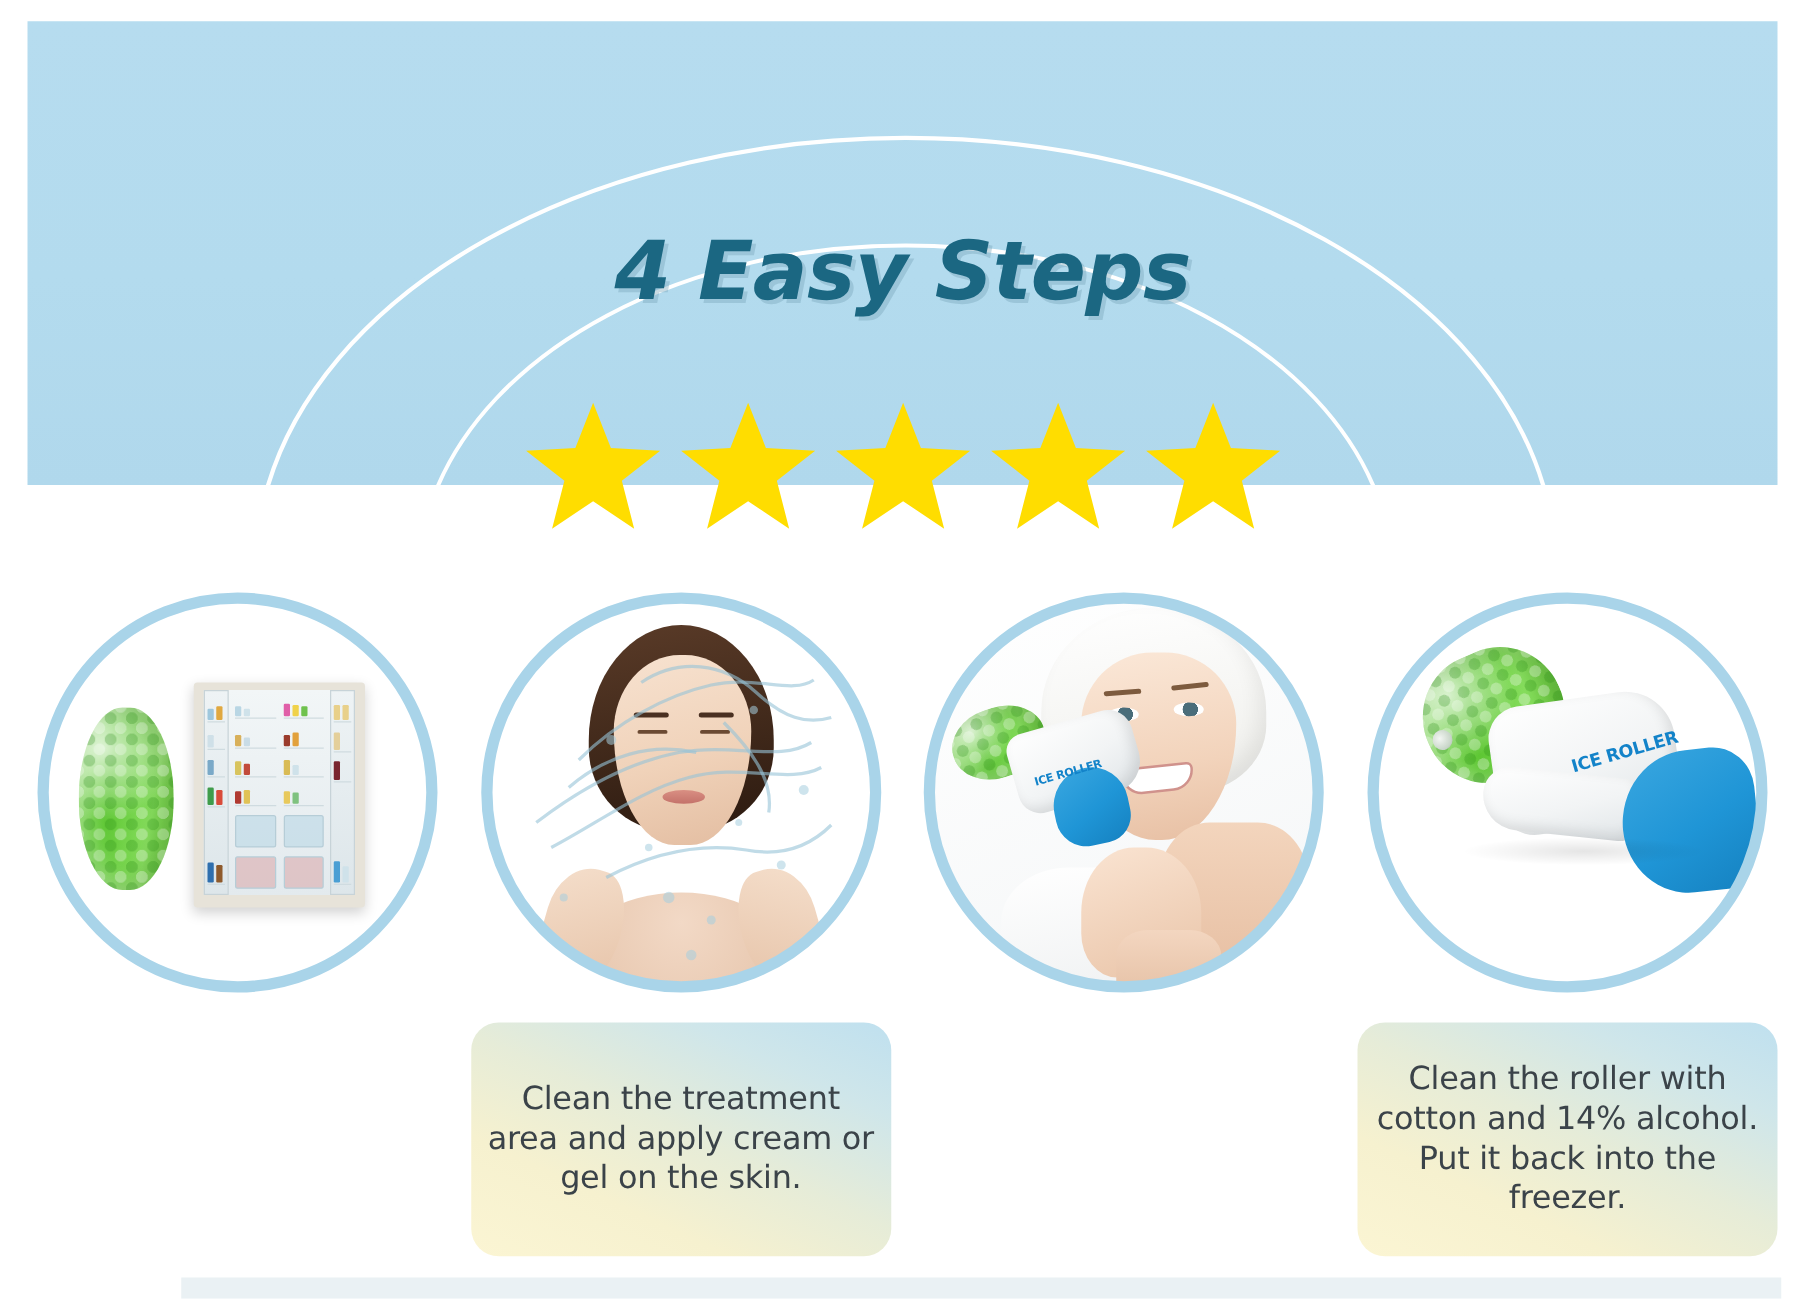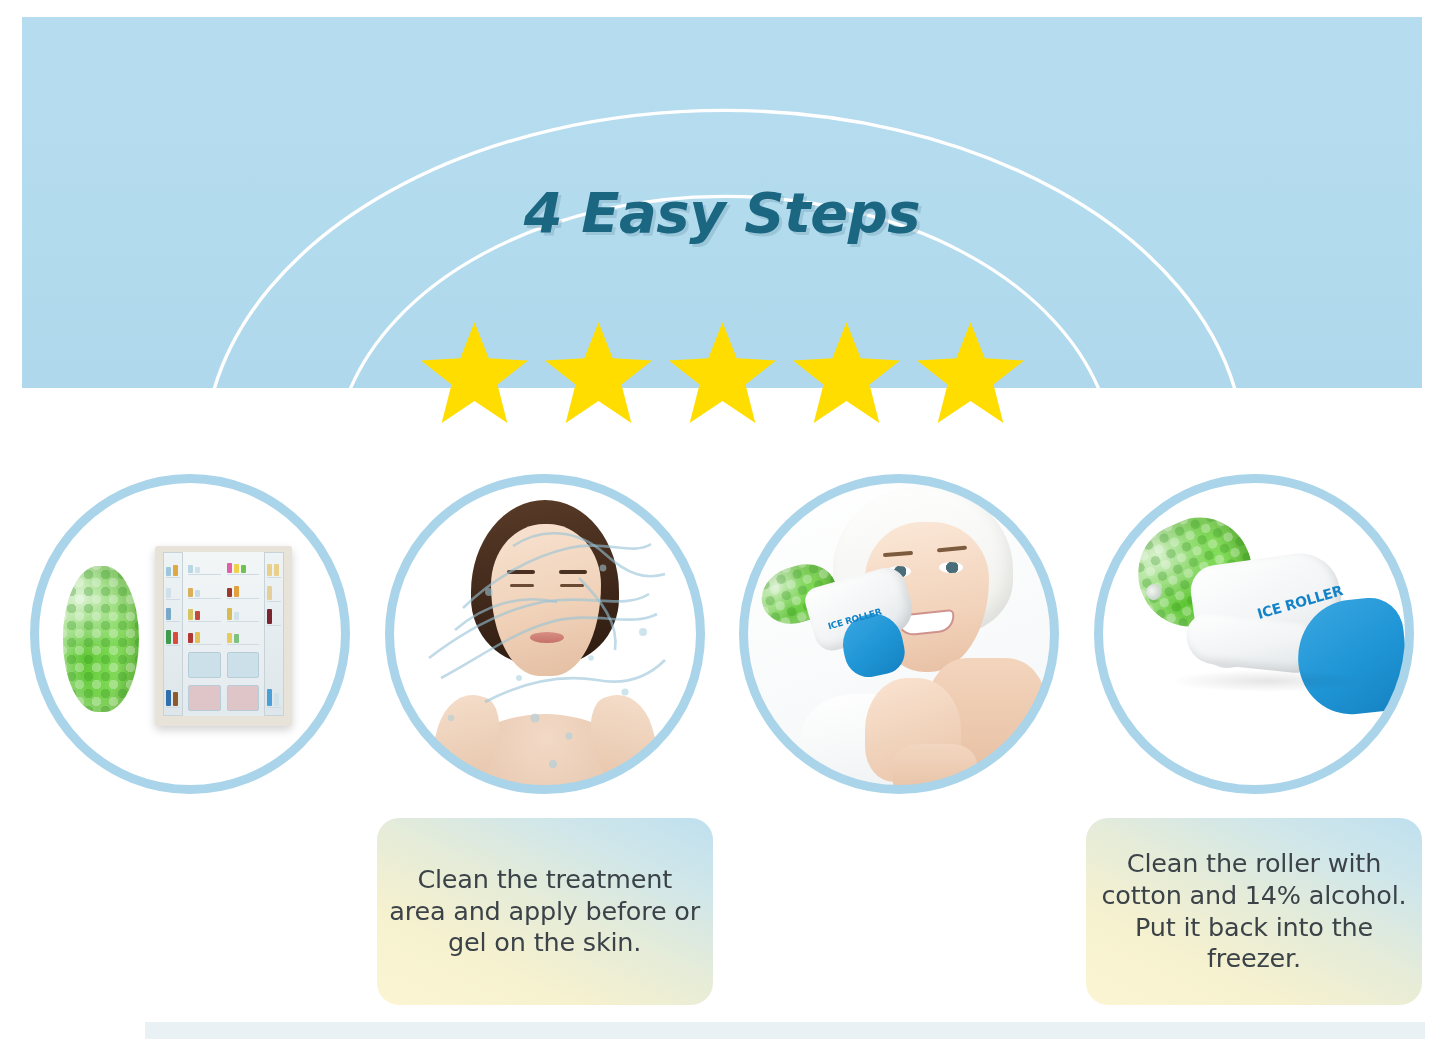--- a/index.html
+++ b/index.html
@@ -39,21 +39,21 @@
   }
   .banner-title {
     position: absolute;
     left: 0;
     right: 0;
     top: 168px;
     text-align: center;
     font-family: "DejaVu Sans", sans-serif;
     font-style: italic;
     font-weight: bold;
-    font-size: 56px;
+    font-size: 65px;
     letter-spacing: -0.5px;
     color: #1b6782;
     text-shadow: 3px 3px 0 rgba(120,165,185,0.40);
     white-space: nowrap;
     line-height: 1;
   }
 
   
   .stars-row {
     position: absolute;
@@ -441,21 +441,21 @@
                   <circle cx="232" cy="210" r="3.6"></circle>
                 <circle cx="160" cy="282" r="4.2"></circle>
                   <circle cx="198" cy="176" r="2.8"></circle>
               </g>
             </svg>
           </div>
         </div>
         <div class="circle-ring"></div>
       </div>
       <div class="caption">
-        <div class="caption-text">Clean the treatment area and apply before or gel on the skin.</div>
+        <div class="caption-text">Clean the treatment area and apply cream or gel on the skin.</div>
       </div>
     </div>
 
     <div class="step">
       <div class="circle-wrap">
         <div class="circle-photo">
           <div class="scene">
             <div class="photo-bg" style="background:linear-gradient(160deg,#ffffff 0%,#f4f6f7 100%);"></div>
 
             <div class="towel" style="left:86px; top:4px; width:180px; height:150px;

